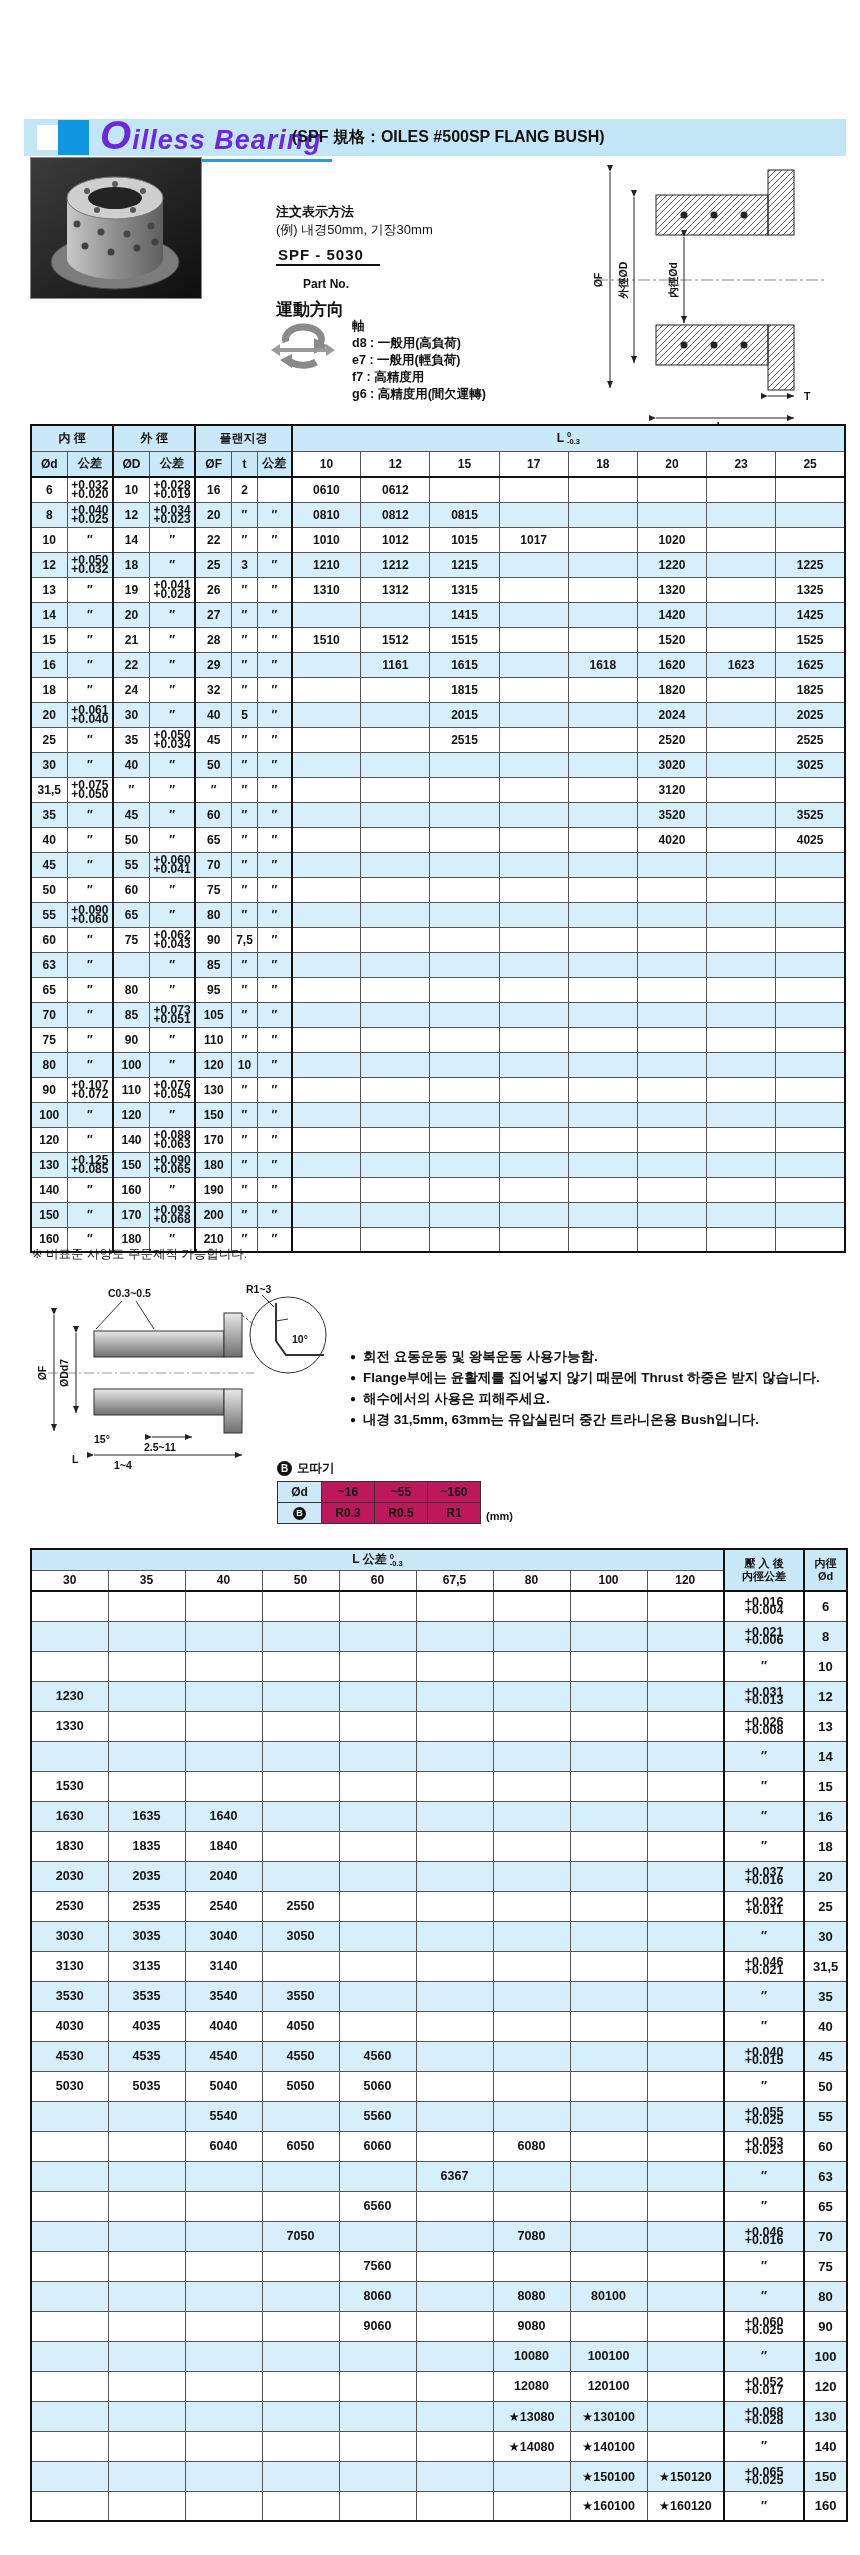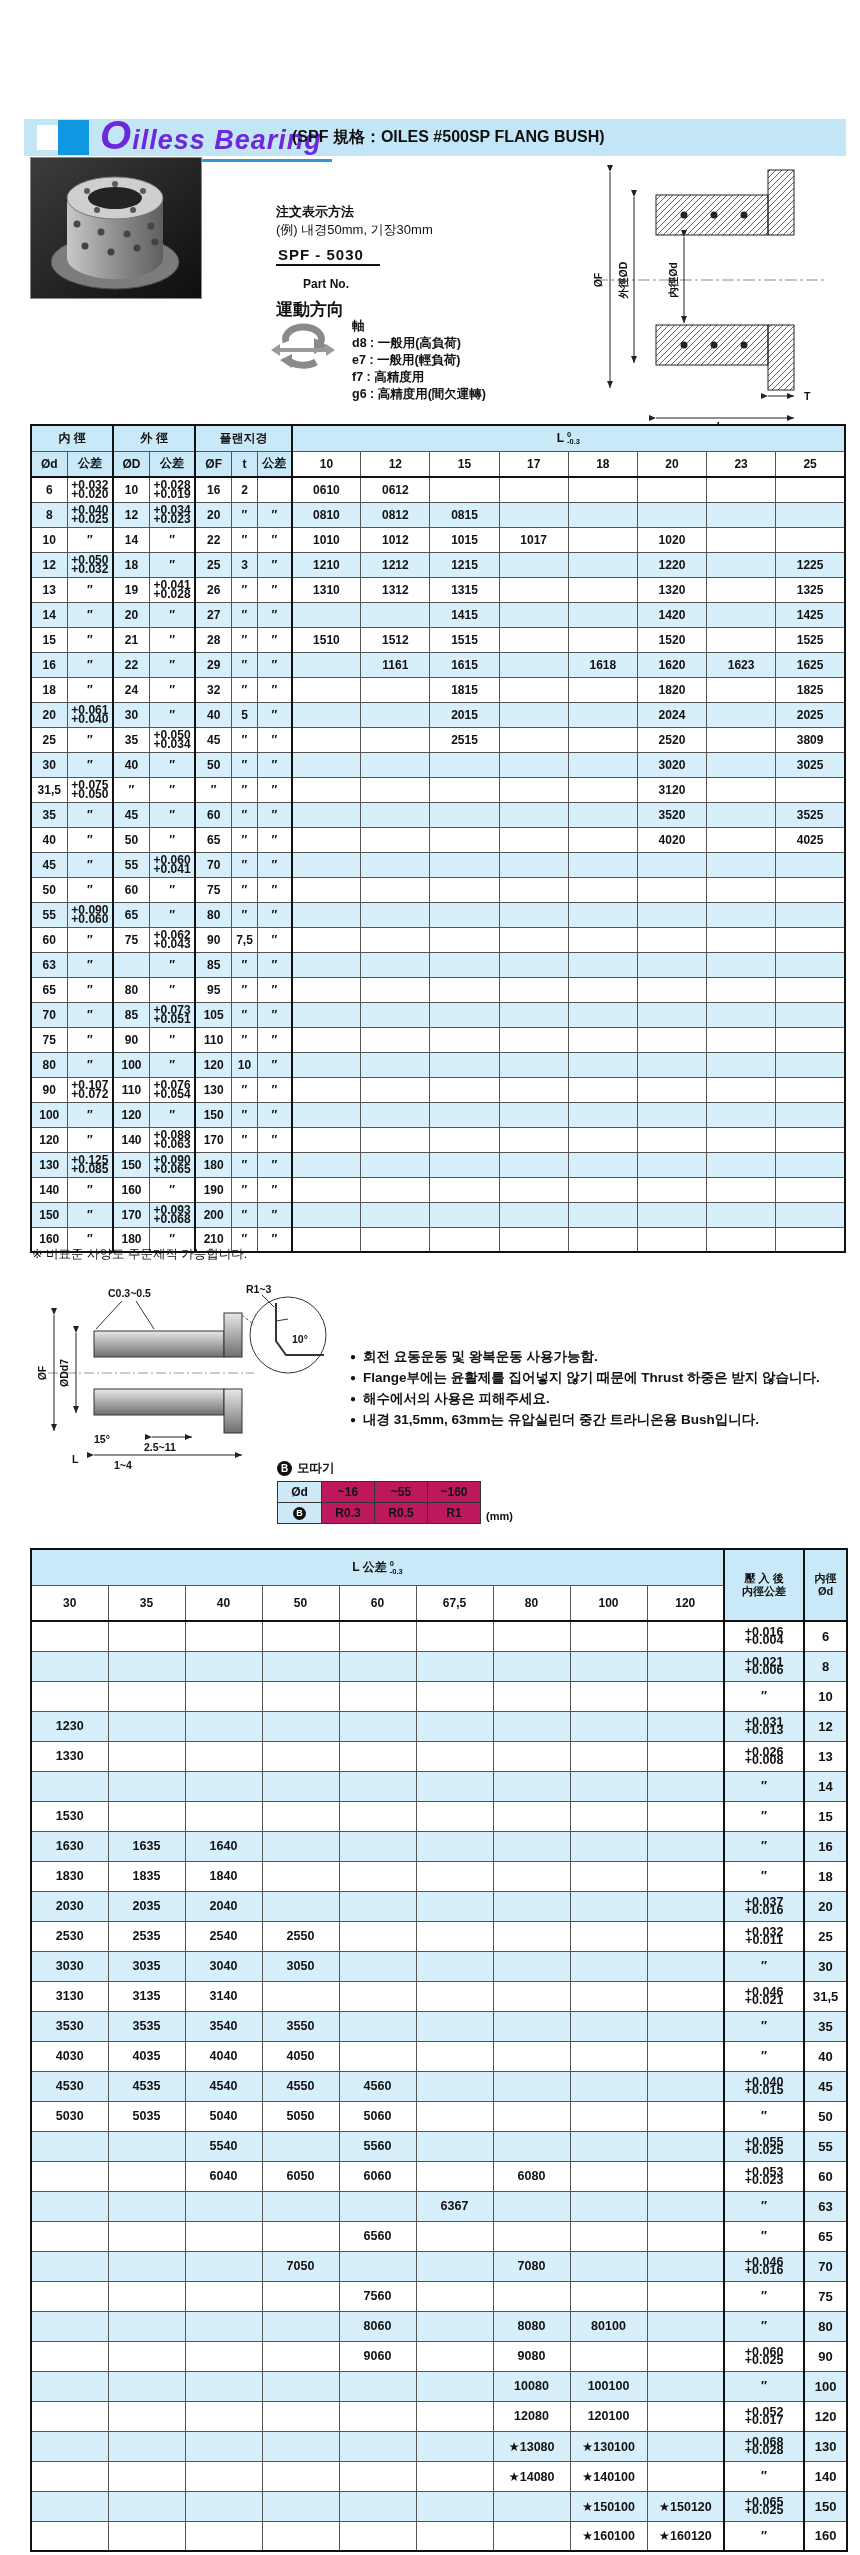--- a/index.html
+++ b/index.html
@@ -61,21 +61,21 @@
 .dtable .gl{border-left:2px solid #111}
 .tol{font-size:8px;line-height:8.5px;letter-spacing:0}
 .tol span{display:block}
 .stk{display:inline-flex;flex-direction:column;font-size:7.5px;line-height:7.5px;vertical-align:middle;margin-left:3px;text-align:left;font-weight:bold}
 .two span{display:block;font-size:11px;line-height:13px}
 #table1{left:30px;top:424px}
 #table1 thead tr{height:26px}
 #table1 tbody tr{height:25px}
 #table1 td{font-size:12px}
 #table2{left:30px;top:1548px}
-#table2 thead tr{height:36px}
+#table2 thead tr{height:21px}
 #table2 tbody tr{height:30px}
 #table2 td{font-size:12.5px}
 #table2 .h2 th{background:#fff}
 #table2 td.bore{font-size:13px}
 </style>
 </head>
 <body>
 
 <div class="page">
 
@@ -429,21 +429,21 @@
           <td class="gl">45</td>
           <td>″</td>
           <td>″</td>
           <td class="gl"></td>
           <td></td>
           <td>2515</td>
           <td></td>
           <td></td>
           <td>2520</td>
           <td></td>
-          <td>3809</td>
+          <td>2525</td>
         </tr>
         <tr class="alt">
           <td>30</td>
           <td>″</td>
           <td class="gl">40</td>
           <td>″</td>
           <td class="gl">50</td>
           <td>″</td>
           <td>″</td>
           <td class="gl"></td>

